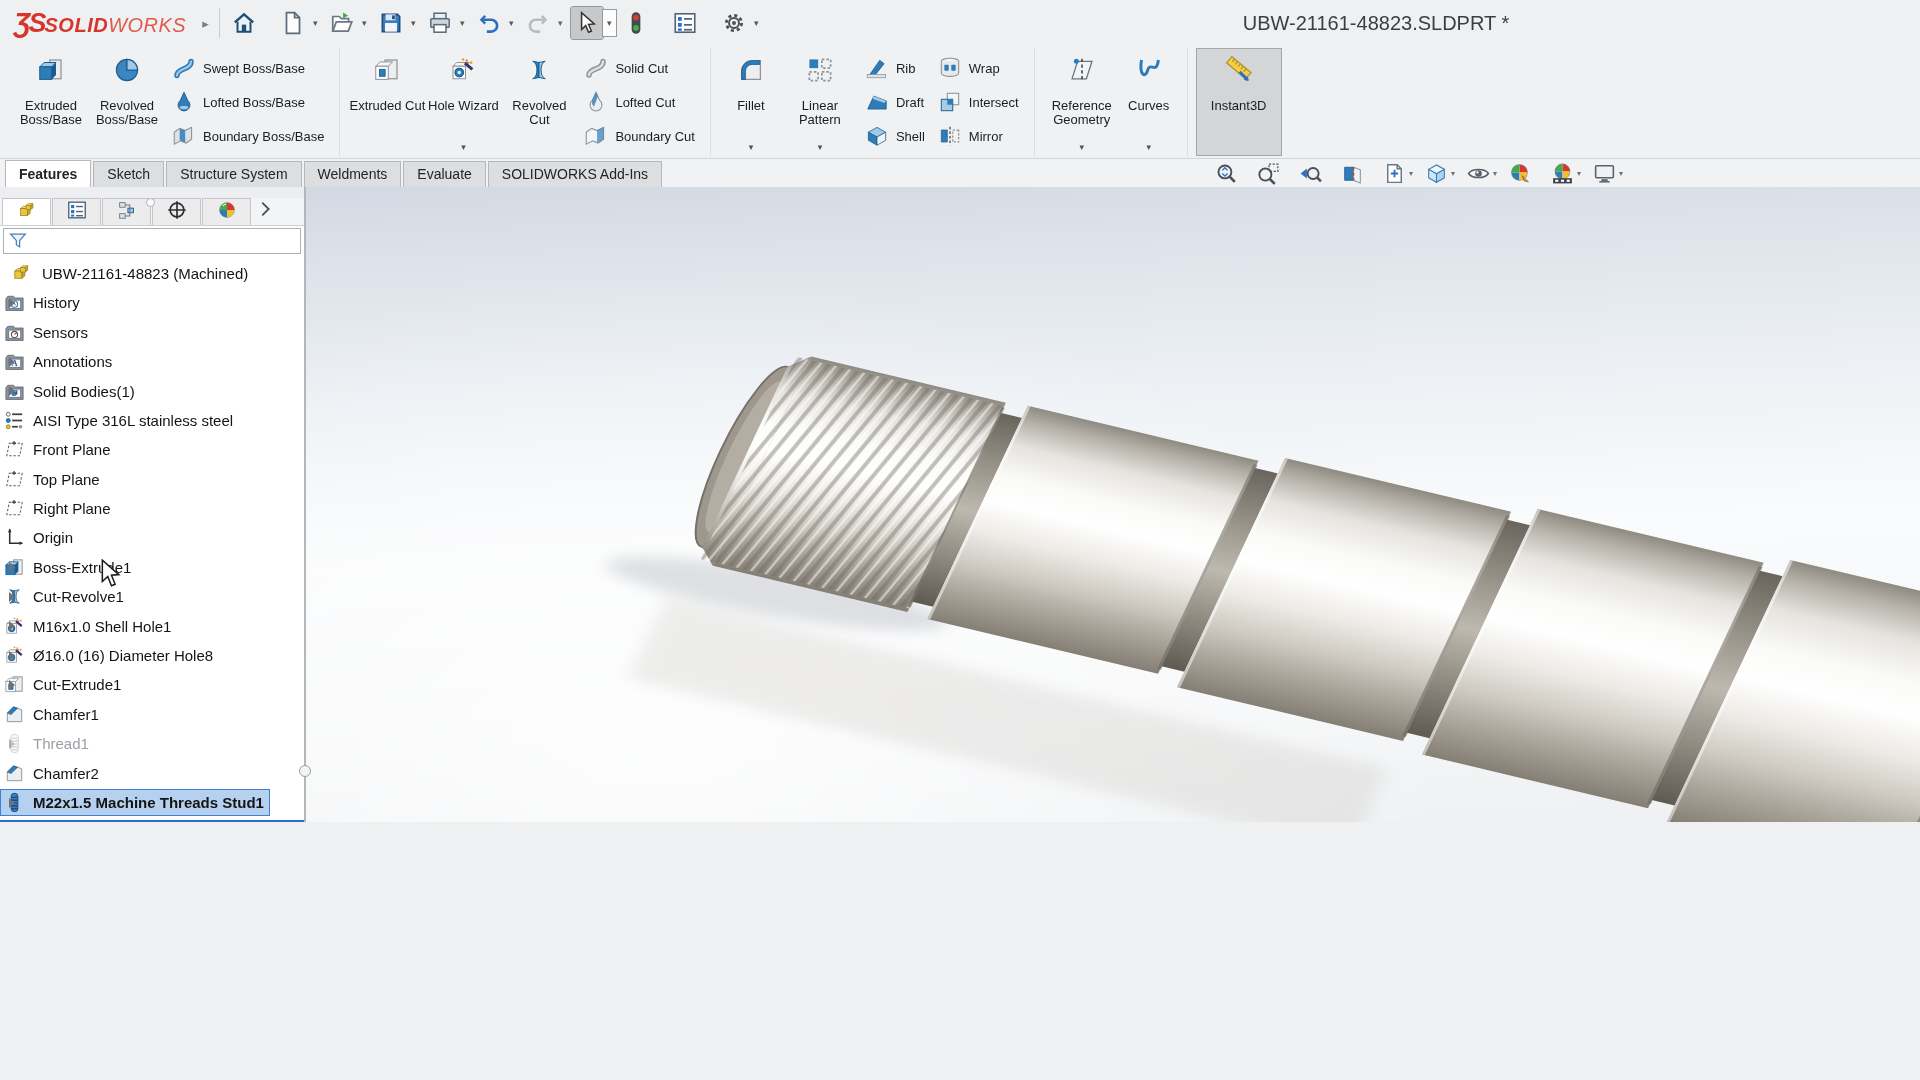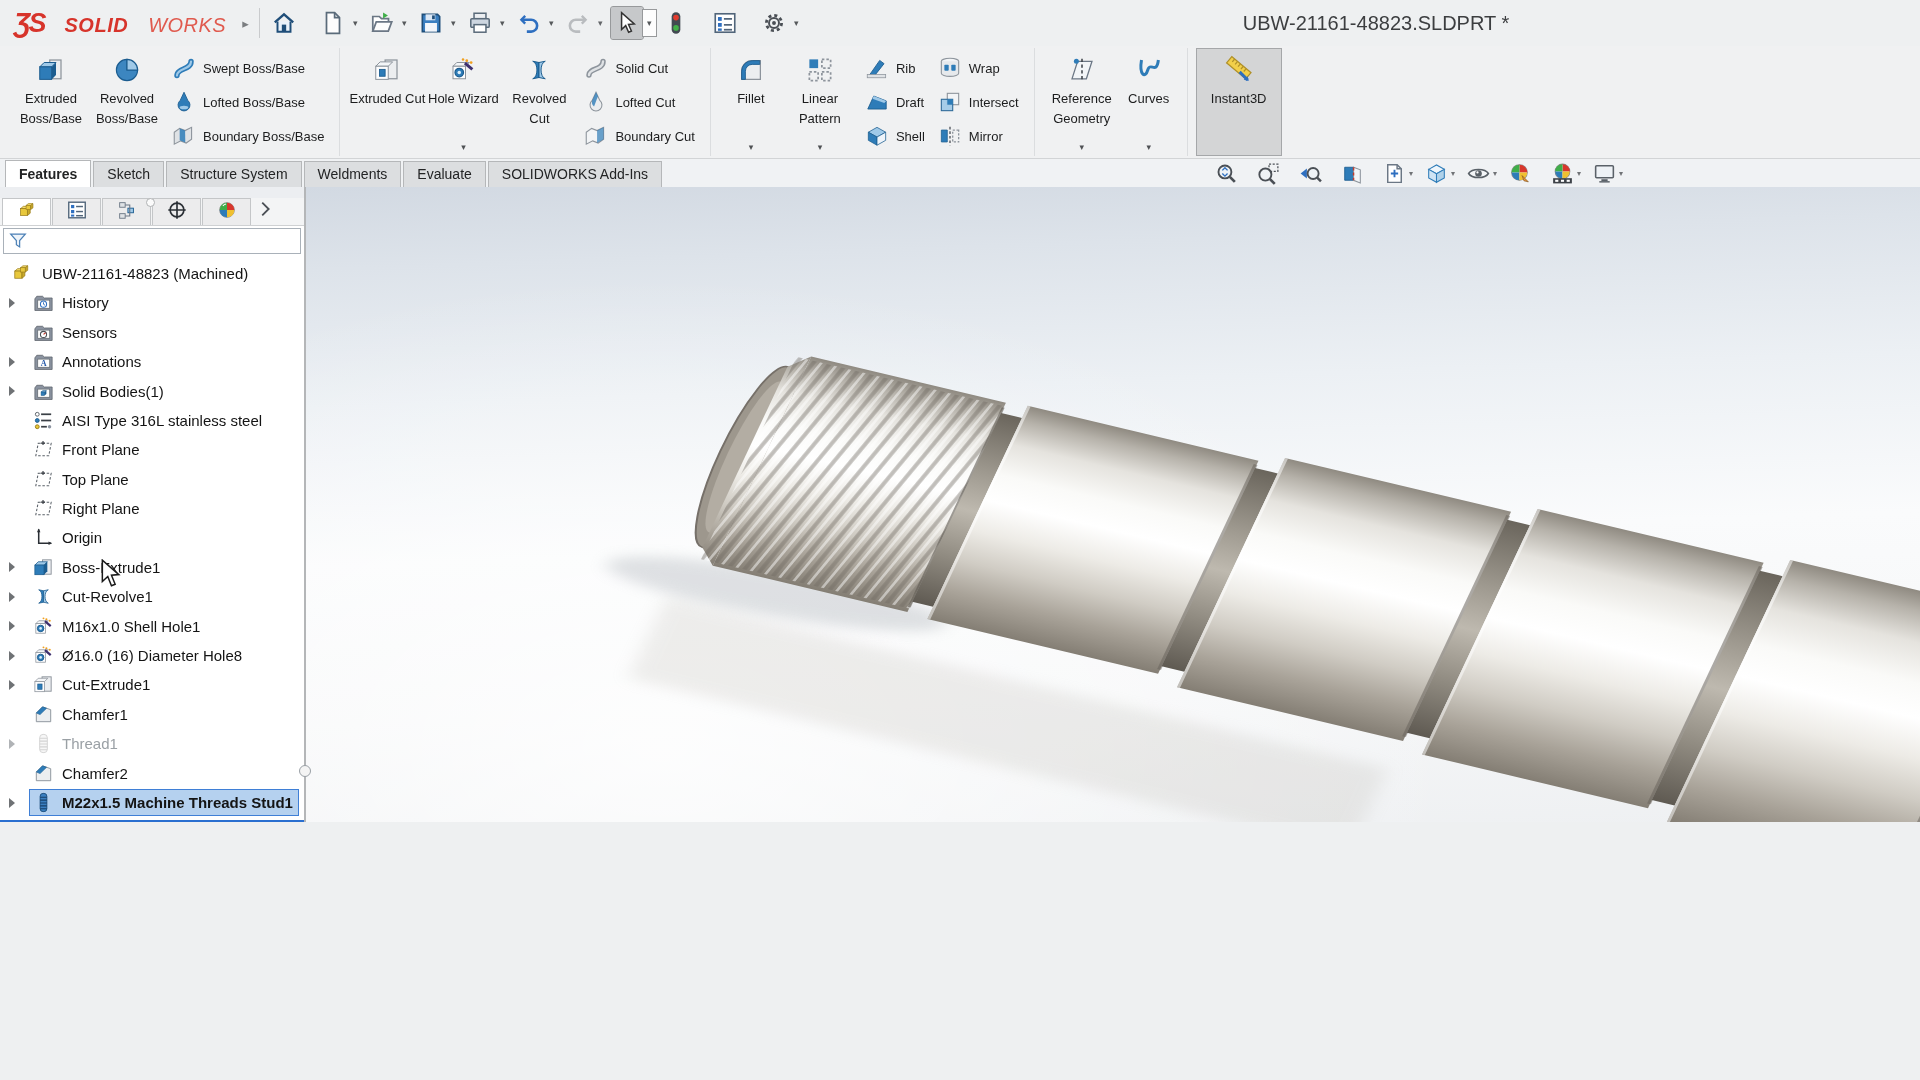--- a/index.html
+++ b/index.html
@@ -1,20 +1,20 @@
 <!DOCTYPE html>
 <html><head>
 <meta charset="utf-8">
 <style>
   * { margin:0; padding:0; box-sizing:border-box; }
   html,body { width:1920px; height:1080px; overflow:hidden; font-family:"Liberation Sans", sans-serif; background:#eef0f1; }
 
   
   .titlebar { position:relative; height:46px; background:#eef0f1; display:flex; align-items:center; padding-left:14px; }
-  .logo { display:flex; align-items:baseline; gap:20px; color:#d7342b; font-style:italic; }
+  .logo { display:flex; align-items:baseline; gap:0; color:#d7342b; font-style:italic; }
   .logo-mark { font-size:27px; font-weight:bold; letter-spacing:-2px; }
   .logo-solid { font-size:20px; font-weight:bold; letter-spacing:.5px; }
   .logo-works { font-size:20px; font-weight:normal; letter-spacing:.5px; color:#e05a4e; }
   .flyout { color:#7a7d80; font-size:13px; margin:0 10px 0 16px; }
   .tb-sep { width:1px; height:30px; background:#c9cbcd; margin-right:8px; }
   .qt { display:flex; align-items:center; }
   .qtitem { display:flex; align-items:center; margin-right:4px; }
   .qticon { width:32px; height:32px; display:flex; align-items:center; justify-content:center; border-radius:2px; }
   .qticon svg { width:26px; height:26px; }
   .qtdrop { font-size:9px; color:#55585b; width:13px; text-align:center; }
@@ -23,21 +23,21 @@
   .qtitem.disabled { opacity:.9; }
   .doc-title { position:absolute; left:1180px; top:0; width:392px; height:46px; line-height:46px; text-align:center; font-size:20px; color:#3c3e40; white-space:nowrap; }
 
   
   .ribbon { height:113px; background:#f0f1f2; border-bottom:1px solid #d2d4d6; display:flex; align-items:stretch; padding:2px 0 2px 4px; }
   .rgroup { display:flex; align-items:stretch; padding:1px 9px; border-right:1px solid #dbdddf; }
   .rgroup:last-child { border-right:none; }
   .rbig { width:76px; display:flex; flex-direction:column; align-items:center; padding-top:5px; cursor:default; }
   .rbig .ricon { height:32px; display:flex; align-items:center; }
   .rbig .ricon svg { width:30px; height:30px; }
-  .rlabel { font-size:13px; line-height:20px; text-align:center; color:#1c1d1e; margin-top:3px; }
+  .rlabel { font-size:13px; line-height:14px; text-align:center; color:#1c1d1e; margin-top:13px; }
   .rdrop { margin-top:auto; font-size:9px; color:#4e5154; padding-bottom:3px; }
   .rbig.active { background:#d4d5d6; outline:1px solid #a5a7a9; width:84px; }
   .rsmalls { display:flex; flex-direction:column; justify-content:space-around; padding:2px 2px; }
   .rsmall { display:flex; align-items:center; gap:6px; font-size:13px; color:#1c1d1e; height:30px; padding:0 4px; }
   .rsmall .ricon { width:26px; height:26px; flex:0 0 26px; }
   .rsmall .ricon svg { width:26px; height:26px; }
 
   
   .tabrow { position:relative; height:28px; background:#f0f2f4; }
   .tabs { display:flex; gap:2px; padding-left:5px; align-items:flex-end; height:100%; }
@@ -58,21 +58,21 @@
   .ptab { width:49px; display:flex; align-items:center; justify-content:center; border:1px solid #c4c6c8; border-bottom:none; background:#ececed; margin-right:1px; }
   .ptab.active { background:#ffffff; }
   .ptab svg { width:22px; height:22px; }
   .ptab-expand { width:26px; border:none; background:transparent; }
   .pfilter { height:30px; margin:2px 3px 2px 3px; border:1px solid #a9b1b9; background:#fff; display:flex; align-items:center; padding-left:3px; gap:4px; }
   .pfilter .ficon { width:22px; height:22px; }
   .pfilter .ficon svg { width:22px; height:22px; }
   .pfilter input { border:none; outline:none; flex:1; height:24px; font-size:14px; font-family:"Liberation Sans",sans-serif; }
 
   .tree { position:relative; padding-top:3px; }
-  .trow { height:29.4px; display:flex; align-items:center; position:relative; padding-left:29px; }
+  .trow { height:29.4px; display:flex; align-items:center; position:relative; }
   .tarrow { position:absolute; left:9px; top:50%; margin-top:-5px; width:0; height:0;
             border-left:6px solid #6f7275; border-top:5px solid transparent; border-bottom:5px solid transparent; }
   .rowbox { display:flex; align-items:center; gap:7px; padding:1px 6px 1px 2px; border:1px solid transparent; max-width:270px; }
   .ticon { width:23px; height:23px; flex:0 0 23px; }
   .ticon svg { width:23px; height:23px; }
   .tlabel { font-size:15px; color:#141414; white-space:nowrap; }
   .trow.root { padding-left:7px; }
   .trow.root .ticon { width:25px; height:25px; flex-basis:25px; }
   .trow.suppressed .tlabel { color:#9aa0a5; }
   .trow.suppressed .ticon { opacity:.45; filter:grayscale(1); }

